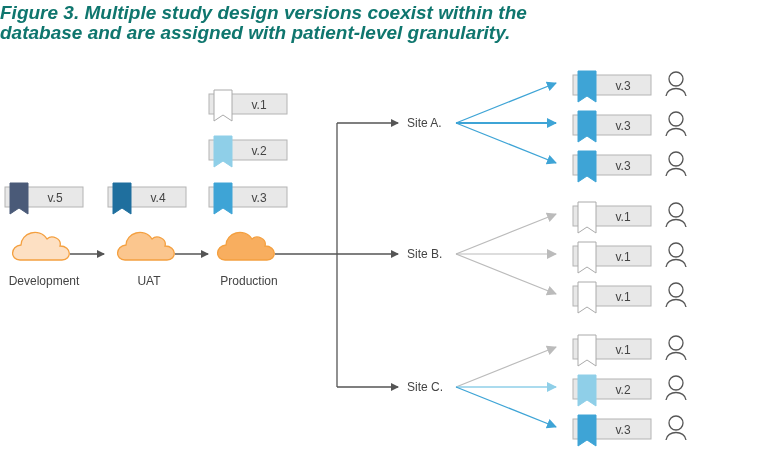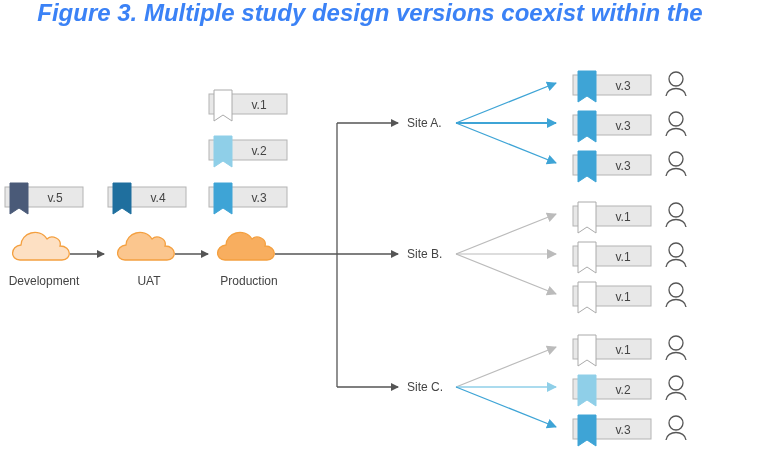--- a/index.html
+++ b/index.html
@@ -1,29 +1,30 @@
 <!DOCTYPE html>
 <html><head>
 <meta charset="utf-8">
 <style>
   html, body { margin: 0; padding: 0; background: #ffffff; }
   body { width: 767px; height: 455px; position: relative; overflow: hidden;
          font-family: "Liberation Sans", sans-serif; }
-  .title { position: absolute; left: 0; top: 3px; width: 740px; text-align: center;
-           color: #3b82f6; font-style: italic; font-weight: bold; font-size: 24px;
+  .title { position: absolute; left: 0; top: 3px; width: 740px; text-align: left;
+           color: #0f766e; font-style: italic; font-weight: bold; font-size: 19px;
            line-height: 20px; font-family: "Liberation Sans", sans-serif; }
   svg#diagram { position: absolute; left: 0; top: 0; }
   .lbl { font-family: "Liberation Sans", sans-serif; font-size: 12px; fill: #444; }
   .tagtxt { font-family: "Liberation Sans", sans-serif; font-size: 12px; fill: #444; }
 </style>
 </head>
 <body>
 
 <div class="title">
   <div>Figure 3. Multiple study design versions coexist within the</div>
+  <div>database and are assigned with patient-level granularity.</div>
 </div>
 
 <svg id="diagram" width="767" height="455" viewBox="0 0 767 455" xmlns="http://www.w3.org/2000/svg">
   <defs>
     <marker id="ah-dark" markerWidth="8" markerHeight="8" refX="7" refY="4" orient="auto" markerUnits="userSpaceOnUse">
       <path d="M0,0 L8,4 L0,8 z" fill="#555555"></path>
     </marker>
     <marker id="ah-gray" markerWidth="10" markerHeight="10" refX="9" refY="5" orient="auto" markerUnits="userSpaceOnUse">
       <path d="M0,0 L10,5 L0,10 z" fill="#bbbbbb"></path>
     </marker>

